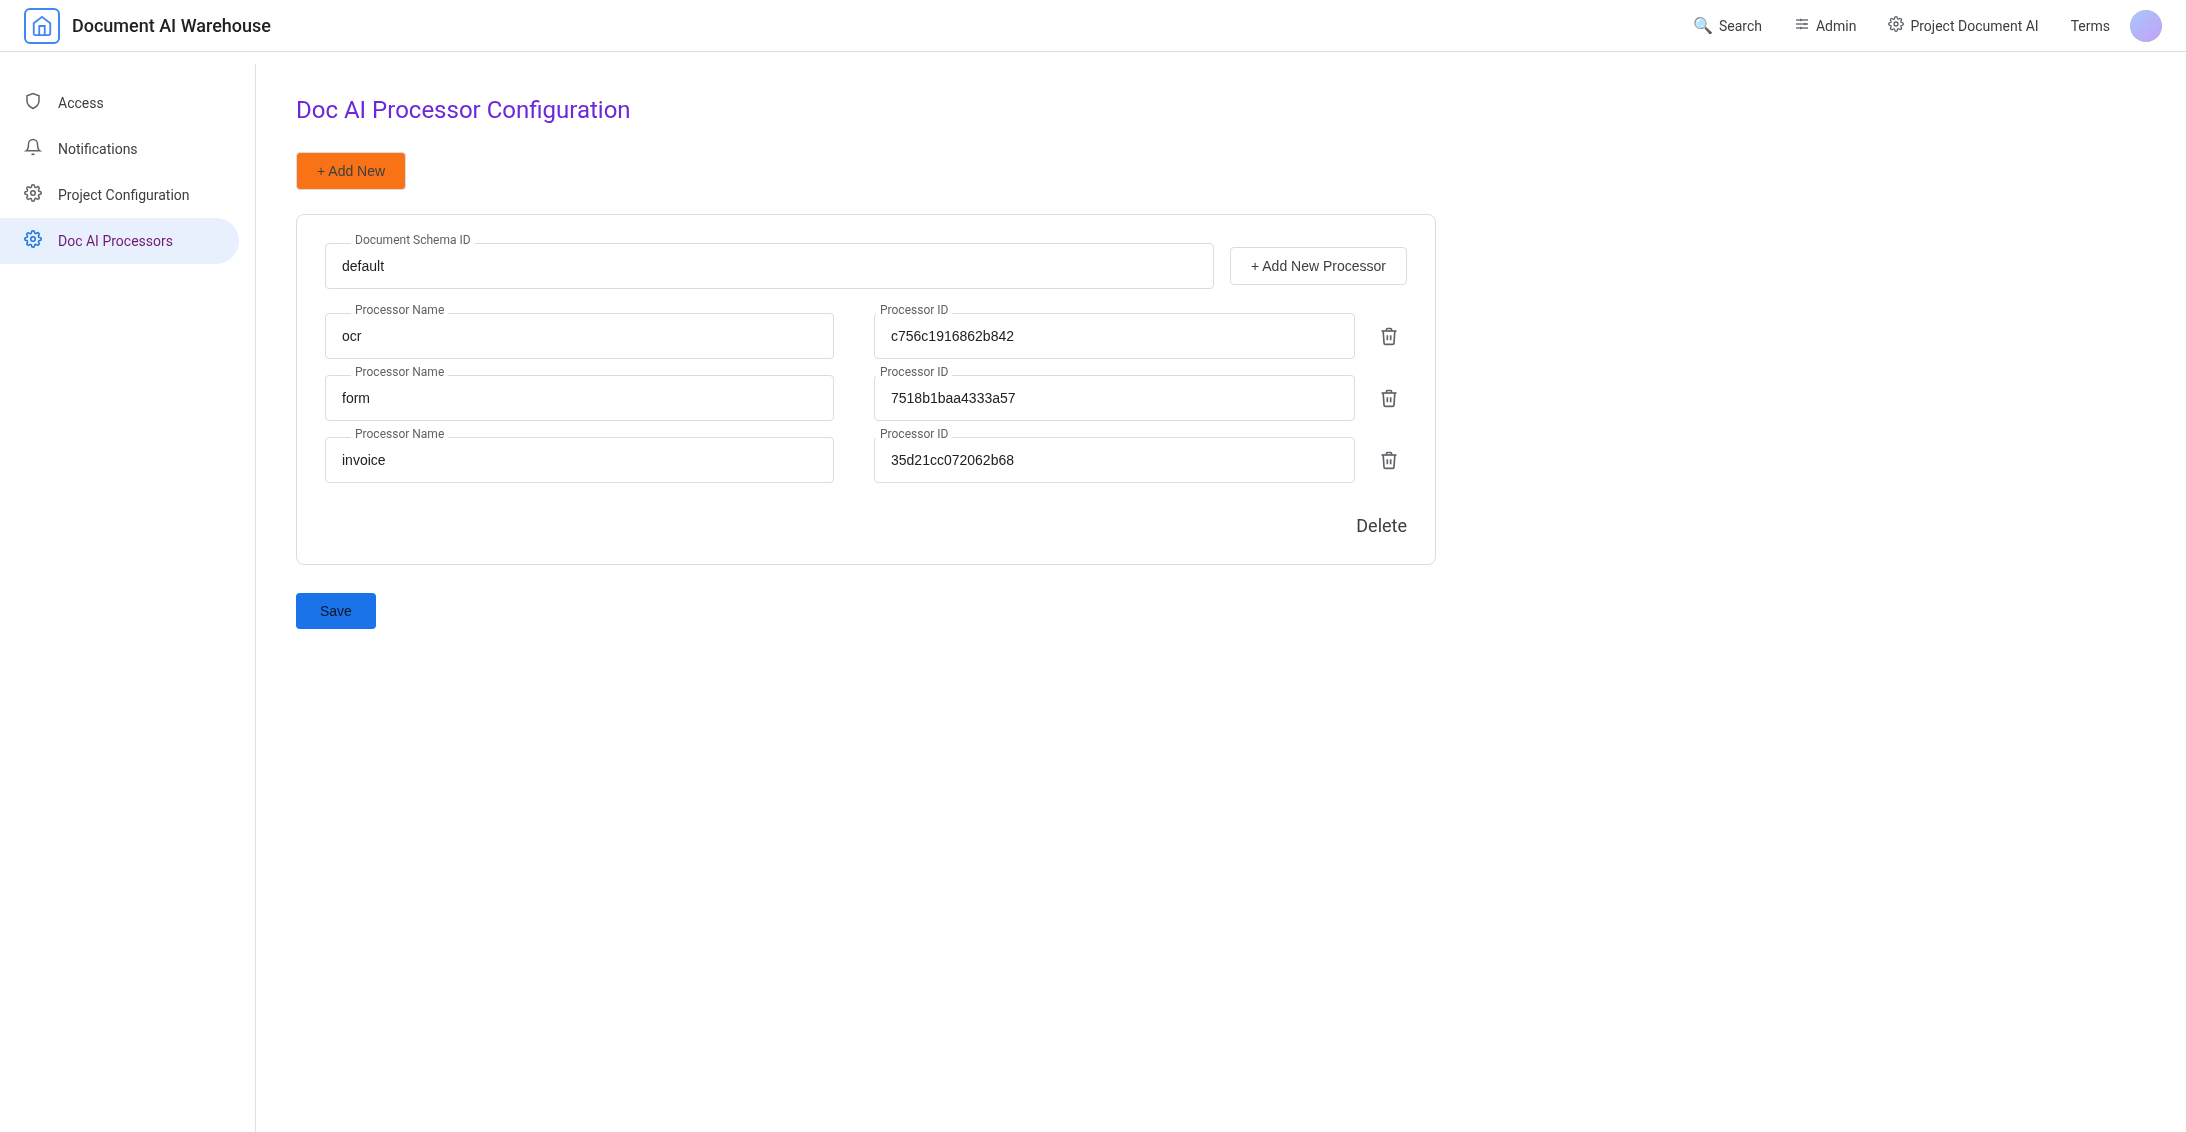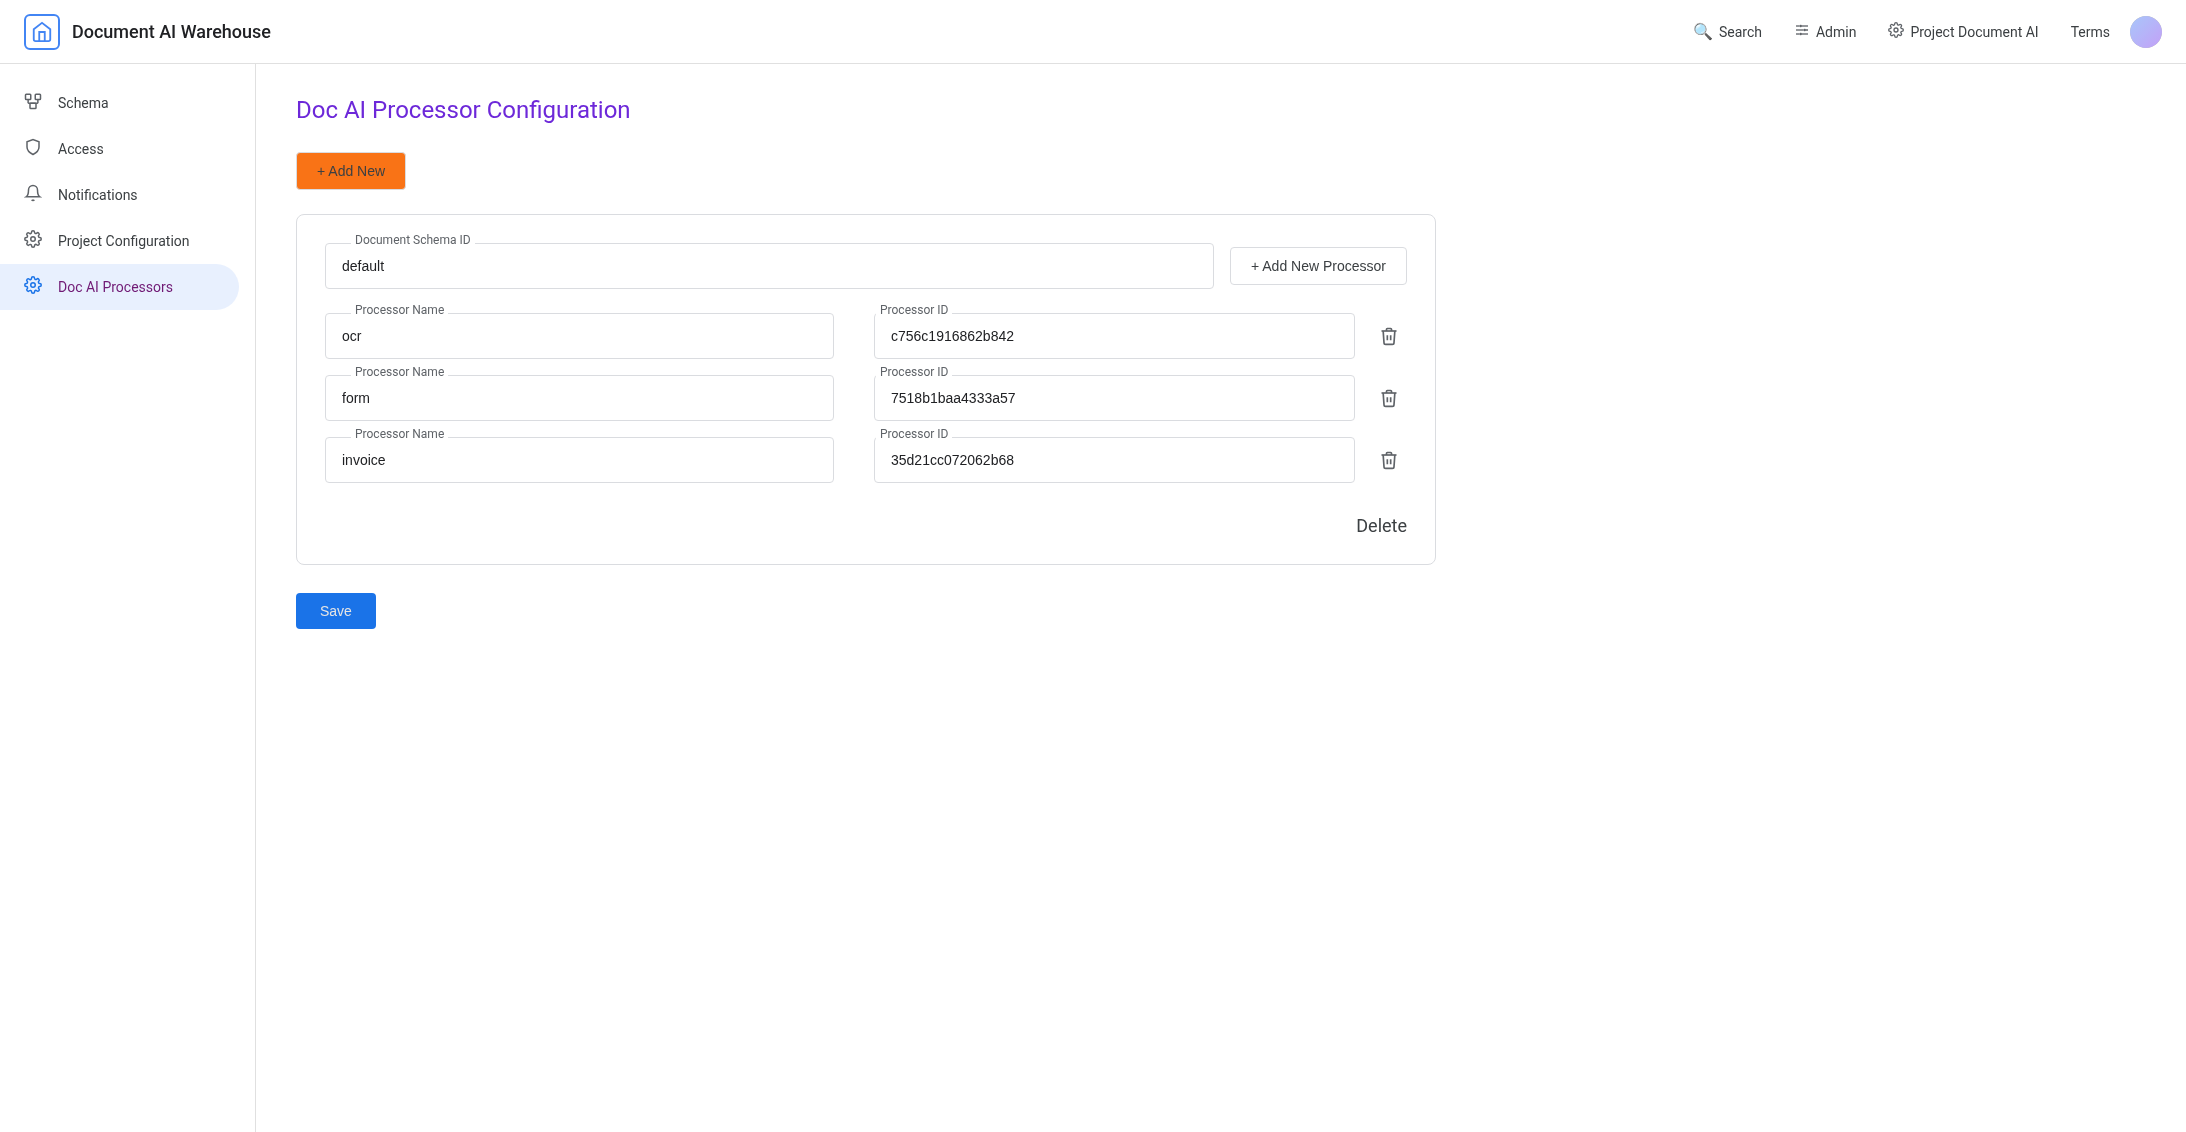--- a/index.html
+++ b/index.html
@@ -2,21 +2,21 @@
 <html><head>
   <meta charset="utf-8">
   <style>
     * { box-sizing: border-box; margin: 0; padding: 0; }
     body { font-family: 'Roboto', Arial, sans-serif; background: #fff; color: #3c4043; font-size: 14px; }
 
     
     .header {
       display: flex;
       align-items: center;
-      height: 64px;
+      height: 52px;
       padding: 0 24px;
       border-bottom: 1px solid #e0e0e0;
       background: #fff;
       position: fixed;
       top: 0; left: 0; right: 0;
       z-index: 100;
     }
     .header-logo {
       display: flex;
       align-items: center;
@@ -222,21 +222,21 @@
       cursor: pointer;
     }
 
     
     .save-btn {
       display: inline-flex;
       align-items: center;
       justify-content: center;
       padding: 10px 24px;
       background: #1a73e8;
-      color: #e5e5e5;
+      color: #0f172a;
       border: none;
       border-radius: 4px;
       font-size: 14px;
       cursor: pointer;
       margin-top: 28px;
     }
 
     
     .trash-svg {
       width: 20px; height: 20px;
@@ -294,33 +294,20 @@
     <div class="avatar">
       <div class="avatar-img"></div>
     </div>
   </nav>
 </header>
 
 <aside class="sidebar">
   <div class="sidebar-item">
     <span class="sidebar-icon">
       <svg width="18" height="18" viewBox="0 0 24 24" fill="none" stroke="#5f6368" stroke-width="2">
-        <rect x="2" y="3" width="7" height="7" rx="1"></rect>
-        <rect x="15" y="3" width="7" height="7" rx="1"></rect>
-        <rect x="8" y="15" width="8" height="7" rx="1"></rect>
-        <line x1="5.5" y1="10" x2="5.5" y2="15"></line>
-        <line x1="18.5" y1="10" x2="18.5" y2="15"></line>
-        <line x1="5.5" y1="15" x2="18.5" y2="15"></line>
-      </svg>
-    </span>
-    <span>Schema</span>
-  </div>
-  <div class="sidebar-item">
-    <span class="sidebar-icon">
-      <svg width="18" height="18" viewBox="0 0 24 24" fill="none" stroke="#5f6368" stroke-width="2">
         <path d="M12 22s8-4 8-10V5l-8-3-8 3v7c0 6 8 10 8 10z"></path>
       </svg>
     </span>
     <span>Access</span>
   </div>
   <div class="sidebar-item">
     <span class="sidebar-icon">
       <svg width="18" height="18" viewBox="0 0 24 24" fill="none" stroke="#5f6368" stroke-width="2">
         <path d="M18 8A6 6 0 006 8c0 7-3 9-3 9h18s-3-2-3-9"></path>
         <path d="M13.73 21a2 2 0 01-3.46 0"></path>

